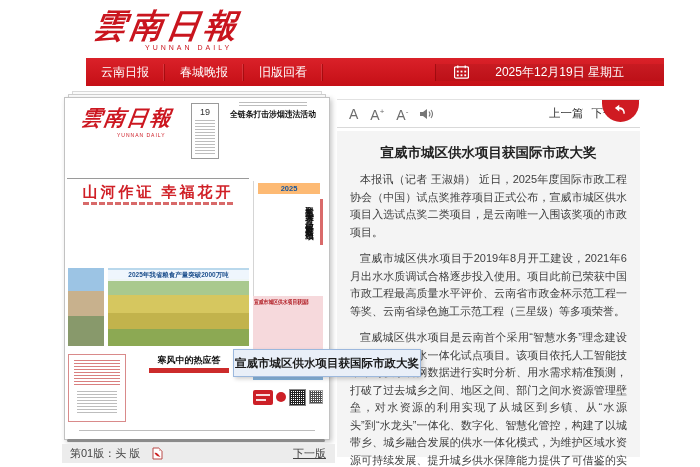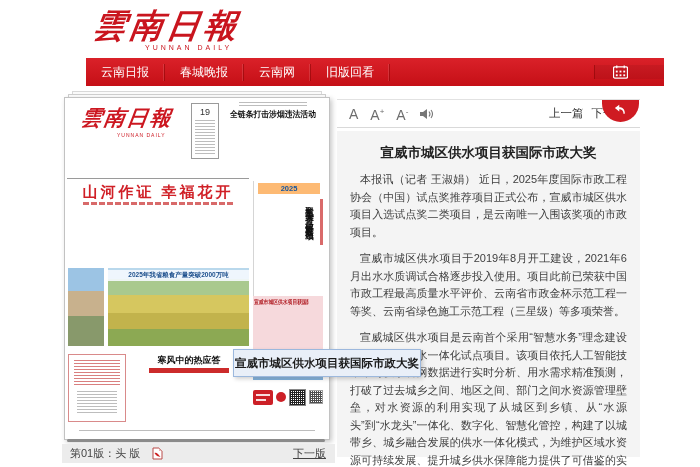--- a/index.html
+++ b/index.html
@@ -129,34 +129,34 @@
 <div id="stage">
 
   <div class="logo">
     <div class="logo-cn">雲南日報</div>
     <div class="logo-en">YUNNAN DAILY</div>
   </div>
 
   <div class="nav">
     <div class="nav-item">云南日报</div>
     <div class="nav-item">春城晚报</div>
-    <div class="nav-item">云南网</div>
     <div class="nav-item">旧版回看</div>
     <div class="nav-right">
       <svg class="cal" viewBox="0 0 16 15">
         <rect x="0.5" y="2" width="15" height="12" rx="1.5" fill="none" stroke="#fff" stroke-width="1.4"></rect>
         <line x1="4" y1="0.5" x2="4" y2="3.5" stroke="#fff" stroke-width="1.4"></line>
         <line x1="12" y1="0.5" x2="12" y2="3.5" stroke="#fff" stroke-width="1.4"></line>
         <rect x="3" y="6" width="2" height="2" fill="#fff"></rect>
           <rect x="7" y="6" width="2" height="2" fill="#fff"></rect>
         <rect x="11" y="6" width="2" height="2" fill="#fff"></rect>
           <rect x="3" y="10" width="2" height="2" fill="#fff"></rect>
         <rect x="7" y="10" width="2" height="2" fill="#fff"></rect>
           <rect x="11" y="10" width="2" height="2" fill="#fff"></rect>
       </svg>
+      <span class="nav-date">2025年12月19日 星期五</span>
     </div>
   </div>
 
   <div class="stack2"></div>
   <div class="stack1"></div>
   <div class="paper">
     <div class="mast-cn">雲南日報</div>
     <div class="mast-en">YUNNAN DAILY</div>
     <div class="slogan">
         <i></i>

